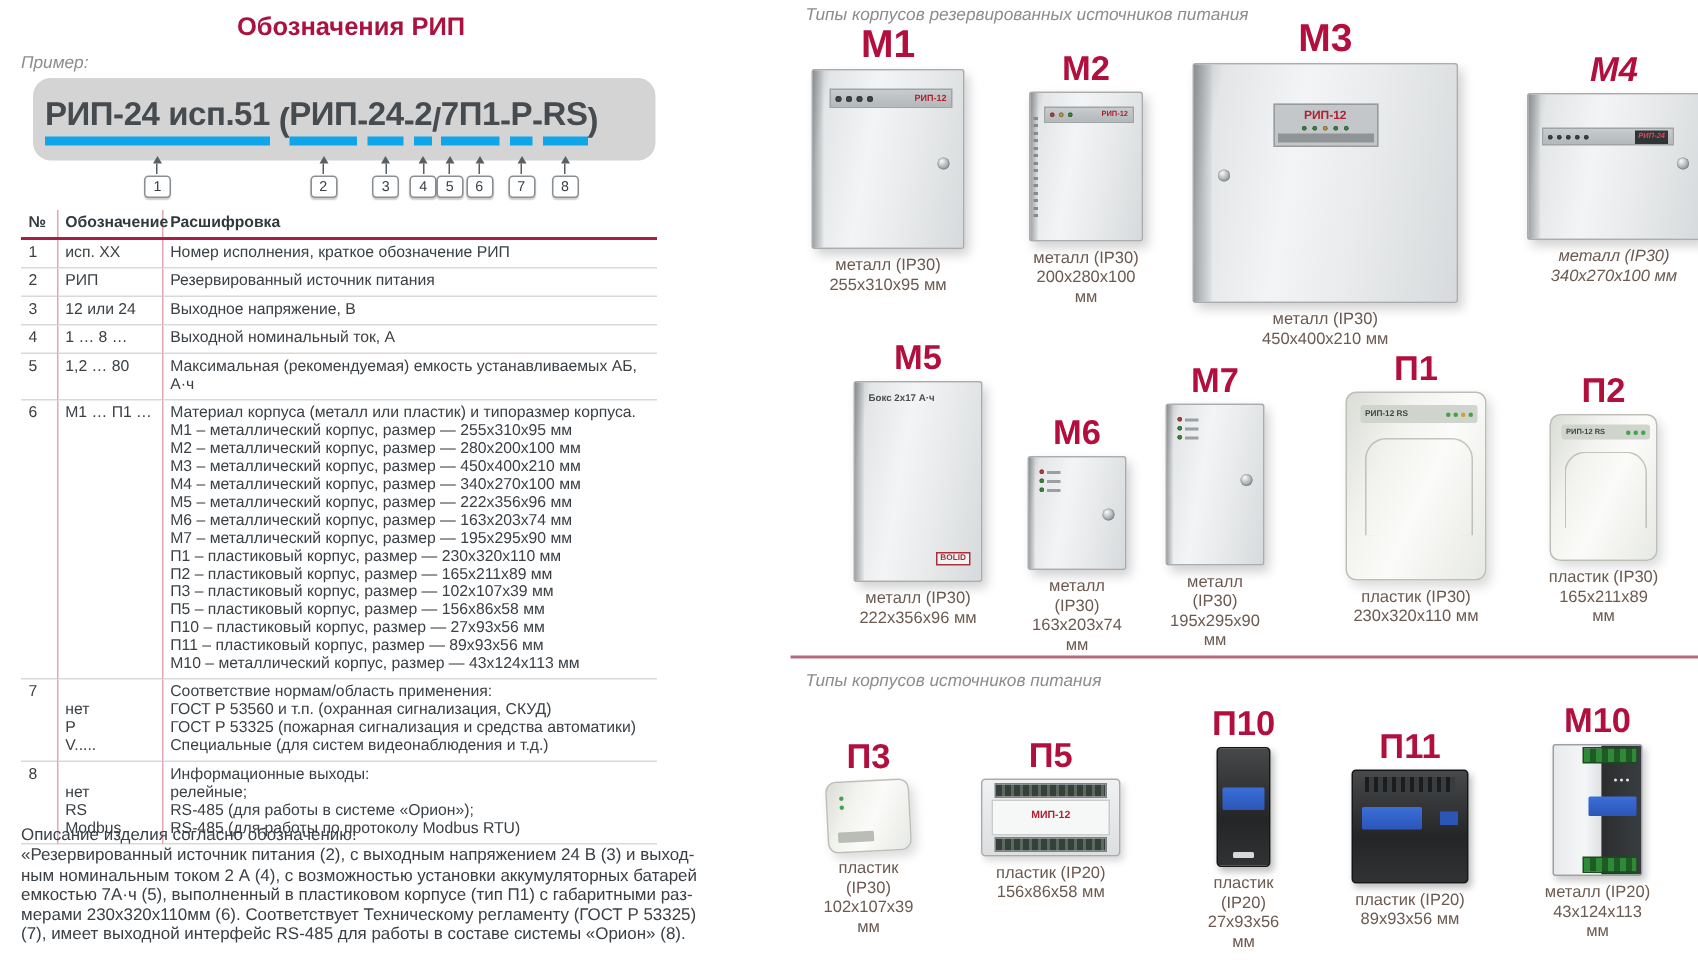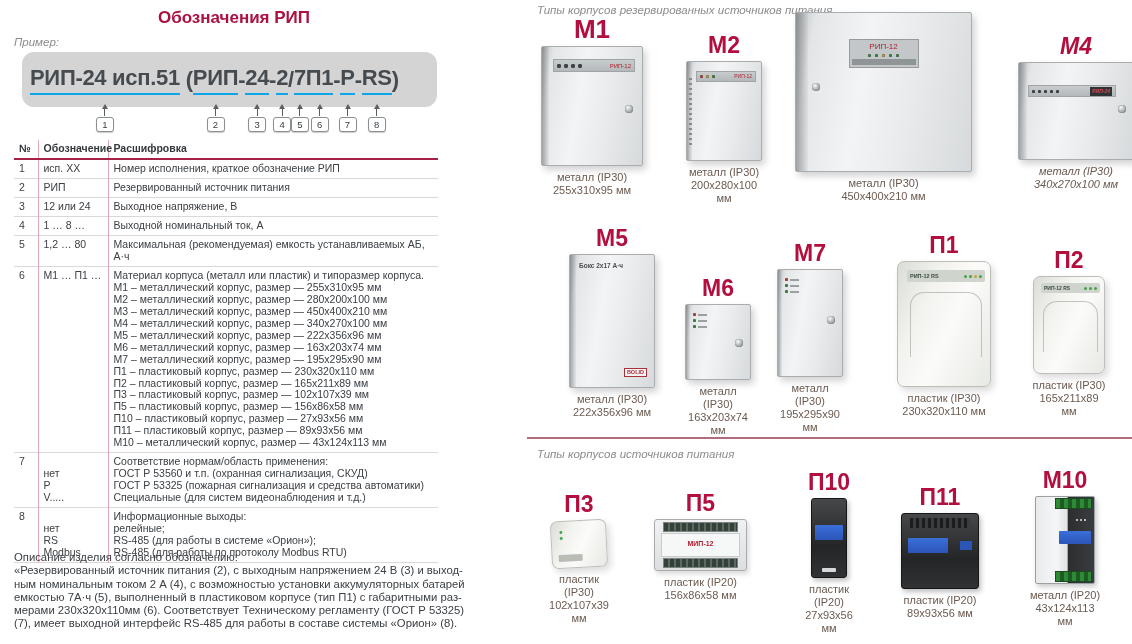--- a/index.html
+++ b/index.html
@@ -9,21 +9,21 @@
   }
   
   #left{position:absolute;left:0;top:0;width:480px;height:644px;}
   .page-title{position:absolute;top:8px;left:14px;width:440px;text-align:center;
     font-size:17px;font-weight:bold;color:#ab1240;}
   .example-label{position:absolute;top:36px;left:14px;font-style:italic;color:#8c8c8c;font-size:11.5px;}
   .example-area{position:absolute;top:52px;left:22px;width:415px;height:84px;}
   .example-box{position:absolute;top:0;left:0;right:0;height:55px;background:#d4d4d4;border-radius:12px;
     display:flex;align-items:center;padding:0 8px;white-space:pre;
     font-size:22px;font-weight:bold;letter-spacing:-0.3px;color:#464b50;}
-  .ex-seg.u{border-bottom:2px solid #0ea5e9;padding-bottom:2px;}
+  .ex-seg.u{border-bottom:6px solid #0ea5e9;padding-bottom:2px;}
   .callout{position:absolute;top:52px;width:22px;text-align:center;}
   .callout .tri{width:0;height:0;margin:0 auto;border-left:3px solid transparent;border-right:3px solid transparent;border-bottom:5px solid #5a5f63;}
   .callout .stem{width:1px;height:7px;background:#5a5f63;margin:0 auto;}
   .callout .cbox{width:16px;height:13px;margin:1px auto 0;background:#fff;border:1px solid #8a8f93;border-radius:3px;
     font-size:9.5px;line-height:13px;color:#3c4044;box-shadow:0 1px 1px rgba(0,0,0,0.2);}
   
   #desig-table{position:absolute;top:140px;left:14px;border-collapse:collapse;width:424px;
     font-size:10.5px;line-height:1.14;color:#3b4045;table-layout:fixed;}
   #desig-table th{font-weight:bold;color:#33383c;}
   #desig-table th,#desig-table td{text-align:left;vertical-align:top;padding:3px 4px 3px 5px;}
@@ -55,21 +55,21 @@
   .d-p3{width:54px;height:46px;transform:rotate(-3deg);} .d-p5{width:91px;height:50px;}
   .d-p10{width:34px;height:78px;} .d-p11{width:76px;height:74px;} .d-m10{width:58px;height:86px;}
   .lock{position:absolute;width:8px;height:8px;border-radius:50%;
     background:radial-gradient(circle at 35% 30%,#fafafa 0%,#b9bec1 45%,#70767a 100%);
     box-shadow:inset 0 0 1px rgba(0,0,0,0.6);}
   .ledstrip{position:absolute;display:flex;align-items:center;gap:3px;padding:0 3px;
     background:linear-gradient(180deg,#c8ccce,#b3b8ba);border:1px solid #9fa4a7;}
   .dot{width:4px;height:4px;border-radius:50%;background:#41464a;box-shadow:inset 0 0 1px #000;flex:none;}
   .dot.g{background:#3f8f43;} .dot.a{background:#c9a23a;} .dot.r{background:#b8473d;}
   .dot.sm{width:3px;height:3px;}
-  .striptext{font-size:6px;font-weight:normal;color:#b02030;white-space:nowrap;line-height:1;}
+  .striptext{font-size:6px;font-weight:bold;color:#b02030;white-space:nowrap;line-height:1;}
   .m4chip{margin-left:auto;background:#2f3437;padding:1px 2px;font-size:5px;color:#d84a55;font-weight:bold;line-height:7px;white-space:nowrap;}
   .m3plate{position:absolute;left:50%;transform:translateX(-50%);top:26px;width:68px;
     background:#c3c7c9;border:1px solid #979b9e;text-align:center;padding:3px 0 1px;}
   .m3leds{display:flex;justify-content:center;gap:4px;margin:3px 0 2px;}
   .m3bar{height:6px;background:#8f9497;margin:0 2px 1px;}
   .m5text{position:absolute;top:7px;left:9px;font-size:6.5px;font-weight:bold;color:#4a4f53;white-space:nowrap;}
   .bolid{position:absolute;right:7px;bottom:10px;font-size:5.5px;font-weight:bold;color:#a8303a;
     border:1px solid #a8303a;padding:0 2px;line-height:7px;background:#f2f3f4;}
   .vents{position:absolute;left:2px;top:16px;bottom:12px;width:3px;
     background:repeating-linear-gradient(180deg,#868b8e 0 2px,transparent 2px 5px);}
@@ -283,20 +283,21 @@
         <span class="striptext" style="margin-left:auto;font-size:5px;">РИП-12</span>
       </div>
     </div>
     <div class="caption">
       <div>металл (IP30)</div>
       <div>200х280х100 мм</div>
     </div>
   </div>
 
   <div class="product" style="left:305px;top:12px;width:177px;">
+    <div class="plabel big">М3</div>
     <div class="device metal d-m3">
       <div class="m3plate">
         <span class="striptext" style="font-size:8px;display:block;">РИП-12</span>
         <div class="m3leds">
           <span class="dot sm g"></span>
             <span class="dot sm g"></span>
             <span class="dot sm a"></span>
             <span class="dot sm g"></span>
             <span class="dot sm g"></span>
         </div>

